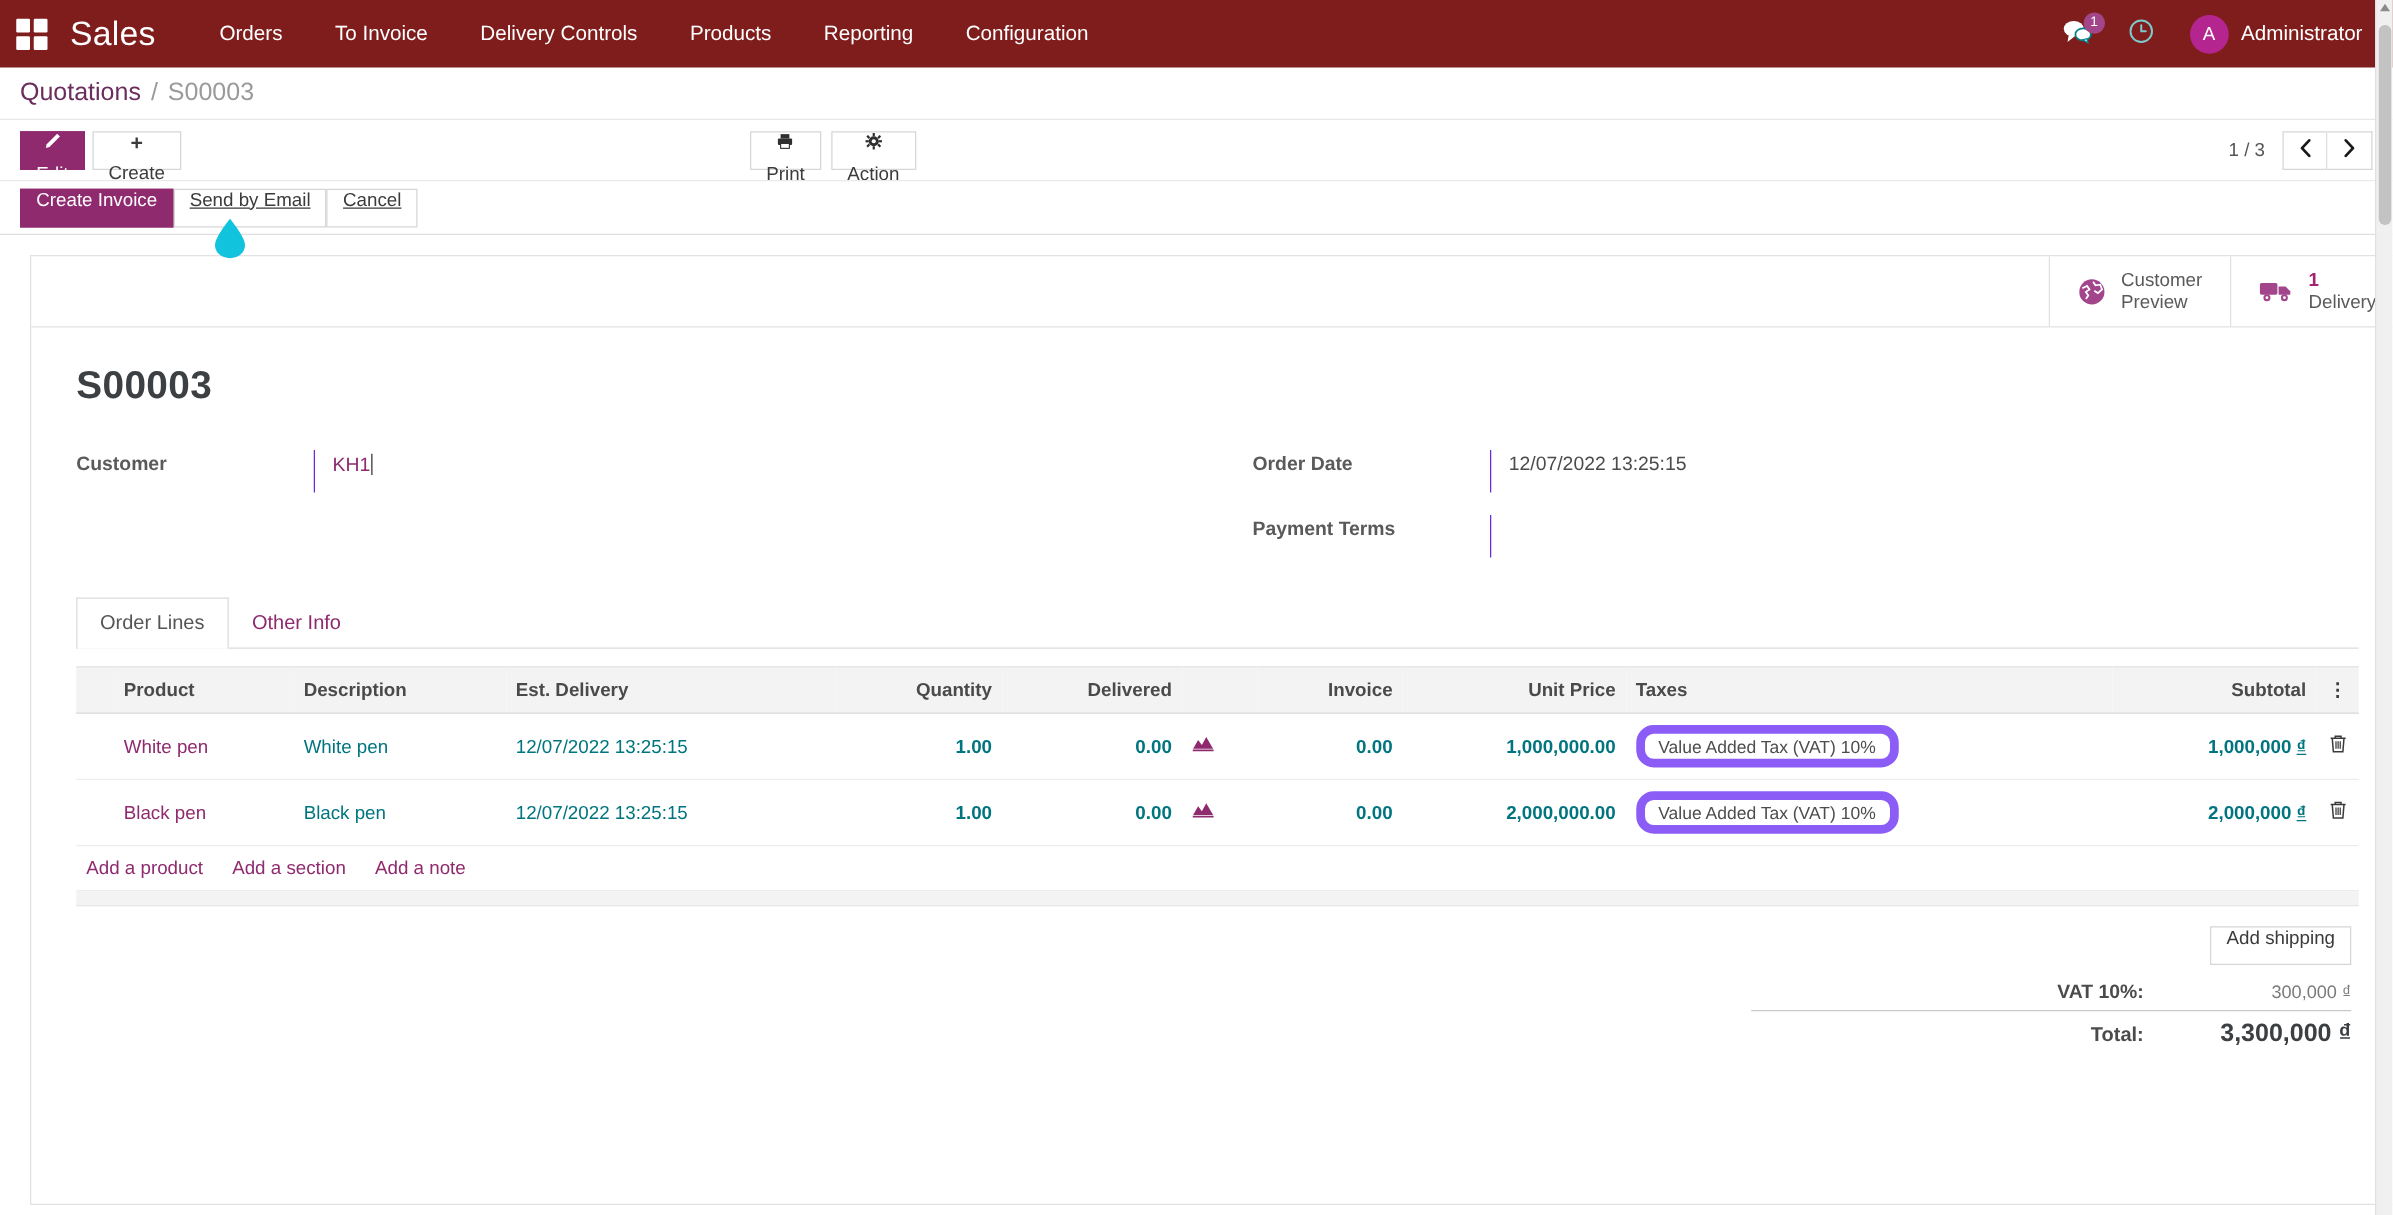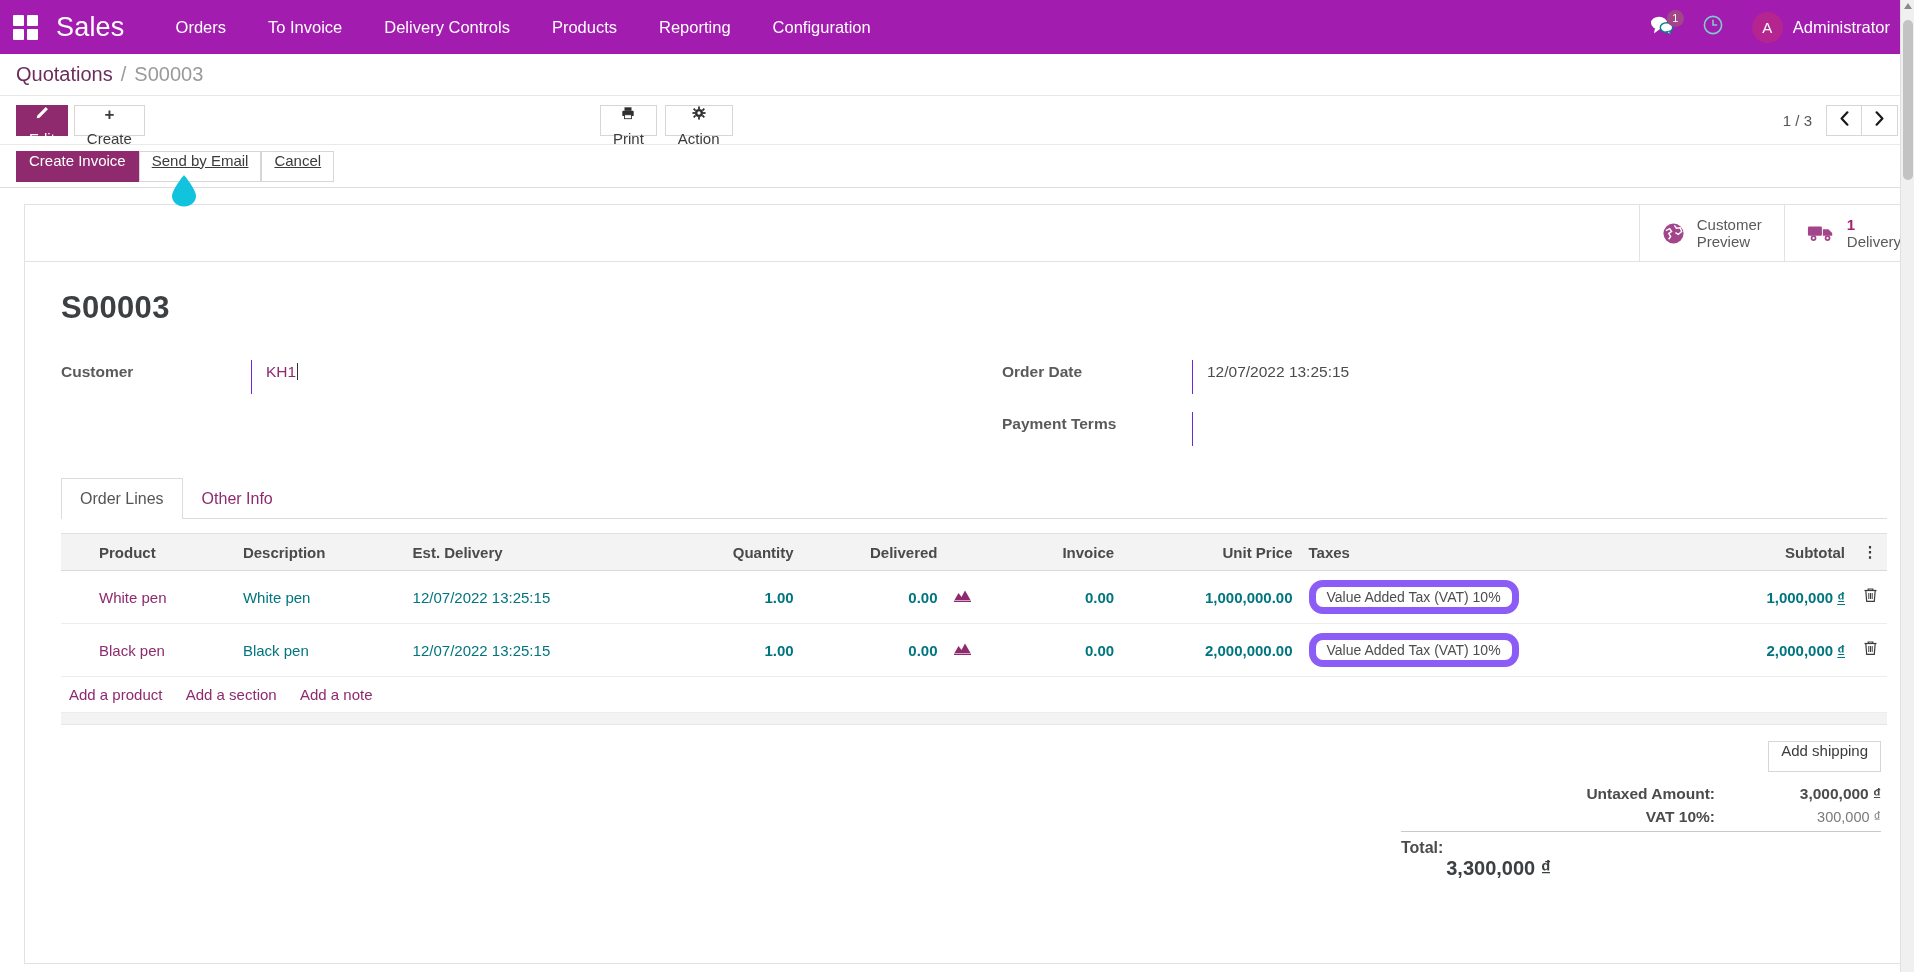--- a/index.html
+++ b/index.html
@@ -8,21 +8,21 @@
     width: 1914px; height: 972px;
     background: #ffffff;
     font-family: "Liberation Sans", sans-serif;
     color: #4c4c4c;
     overflow: hidden;
   }
 
   
   .navbar {
     height: 54px;
-    background: #a21caf;
+    background: #7f1d1d;
     display: flex;
     align-items: center;
     color: #ffffff;
     padding: 0 16px 0 8px;
     position: relative;
   }
   .apps-grid {
     width: 34px; height: 34px;
     display: grid;
     grid-template-columns: 11px 11px;
@@ -390,21 +390,21 @@
     display: flex;
     justify-content: flex-end;
     align-items: baseline;
     font-size: 15.5px;
     margin-bottom: 5px;
   }
   .tot-label { font-weight: bold; color: #4b4b4b; text-align: right; padding-right: 16px; }
   .tot-val { width: 150px; text-align: right; color: #4b4b4b; }
   .tot-val.bold { font-weight: bold; }
   .tot-line.sub .tot-val { color: #7a7a7a; font-size: 14.5px; }
-  .tot-line.total { border-top: 1px solid #c9c9c9; padding-top: 7px; margin-top: 3px; flex-direction: column; }
+  .tot-line.total { border-top: 1px solid #c9c9c9; padding-top: 7px; margin-top: 3px; }
   .tot-line.total .tot-label { font-size: 16px; }
   .tot-line.total .tot-val { font-size: 20px; font-weight: bold; color: #3c4043; }
 
   
   .droplet {
     position: absolute;
     width: 26px; height: 32px;
     left: 171px;
     top: 175px;
     z-index: 50;
@@ -735,24 +735,20 @@
             </tbody>
           </table>
 
           <div class="after-table"></div>
 
           <div class="totals-wrap">
             <div class="totals-inner">
               <div class="shipping-row">
                 <button class="btn">Add shipping</button>
               </div>
-              <div class="tot-line">
-                <span class="tot-label">Untaxed Amount:</span>
-                <span class="tot-val bold">3,000,000 ₫</span>
-              </div>
               <div class="tot-line sub">
                 <span class="tot-label">VAT 10%:</span>
                 <span class="tot-val">300,000 ₫</span>
               </div>
               <div class="tot-line total">
                 <span class="tot-label">Total:</span>
                 <span class="tot-val">3,300,000 ₫</span>
               </div>
             </div>
           </div>

